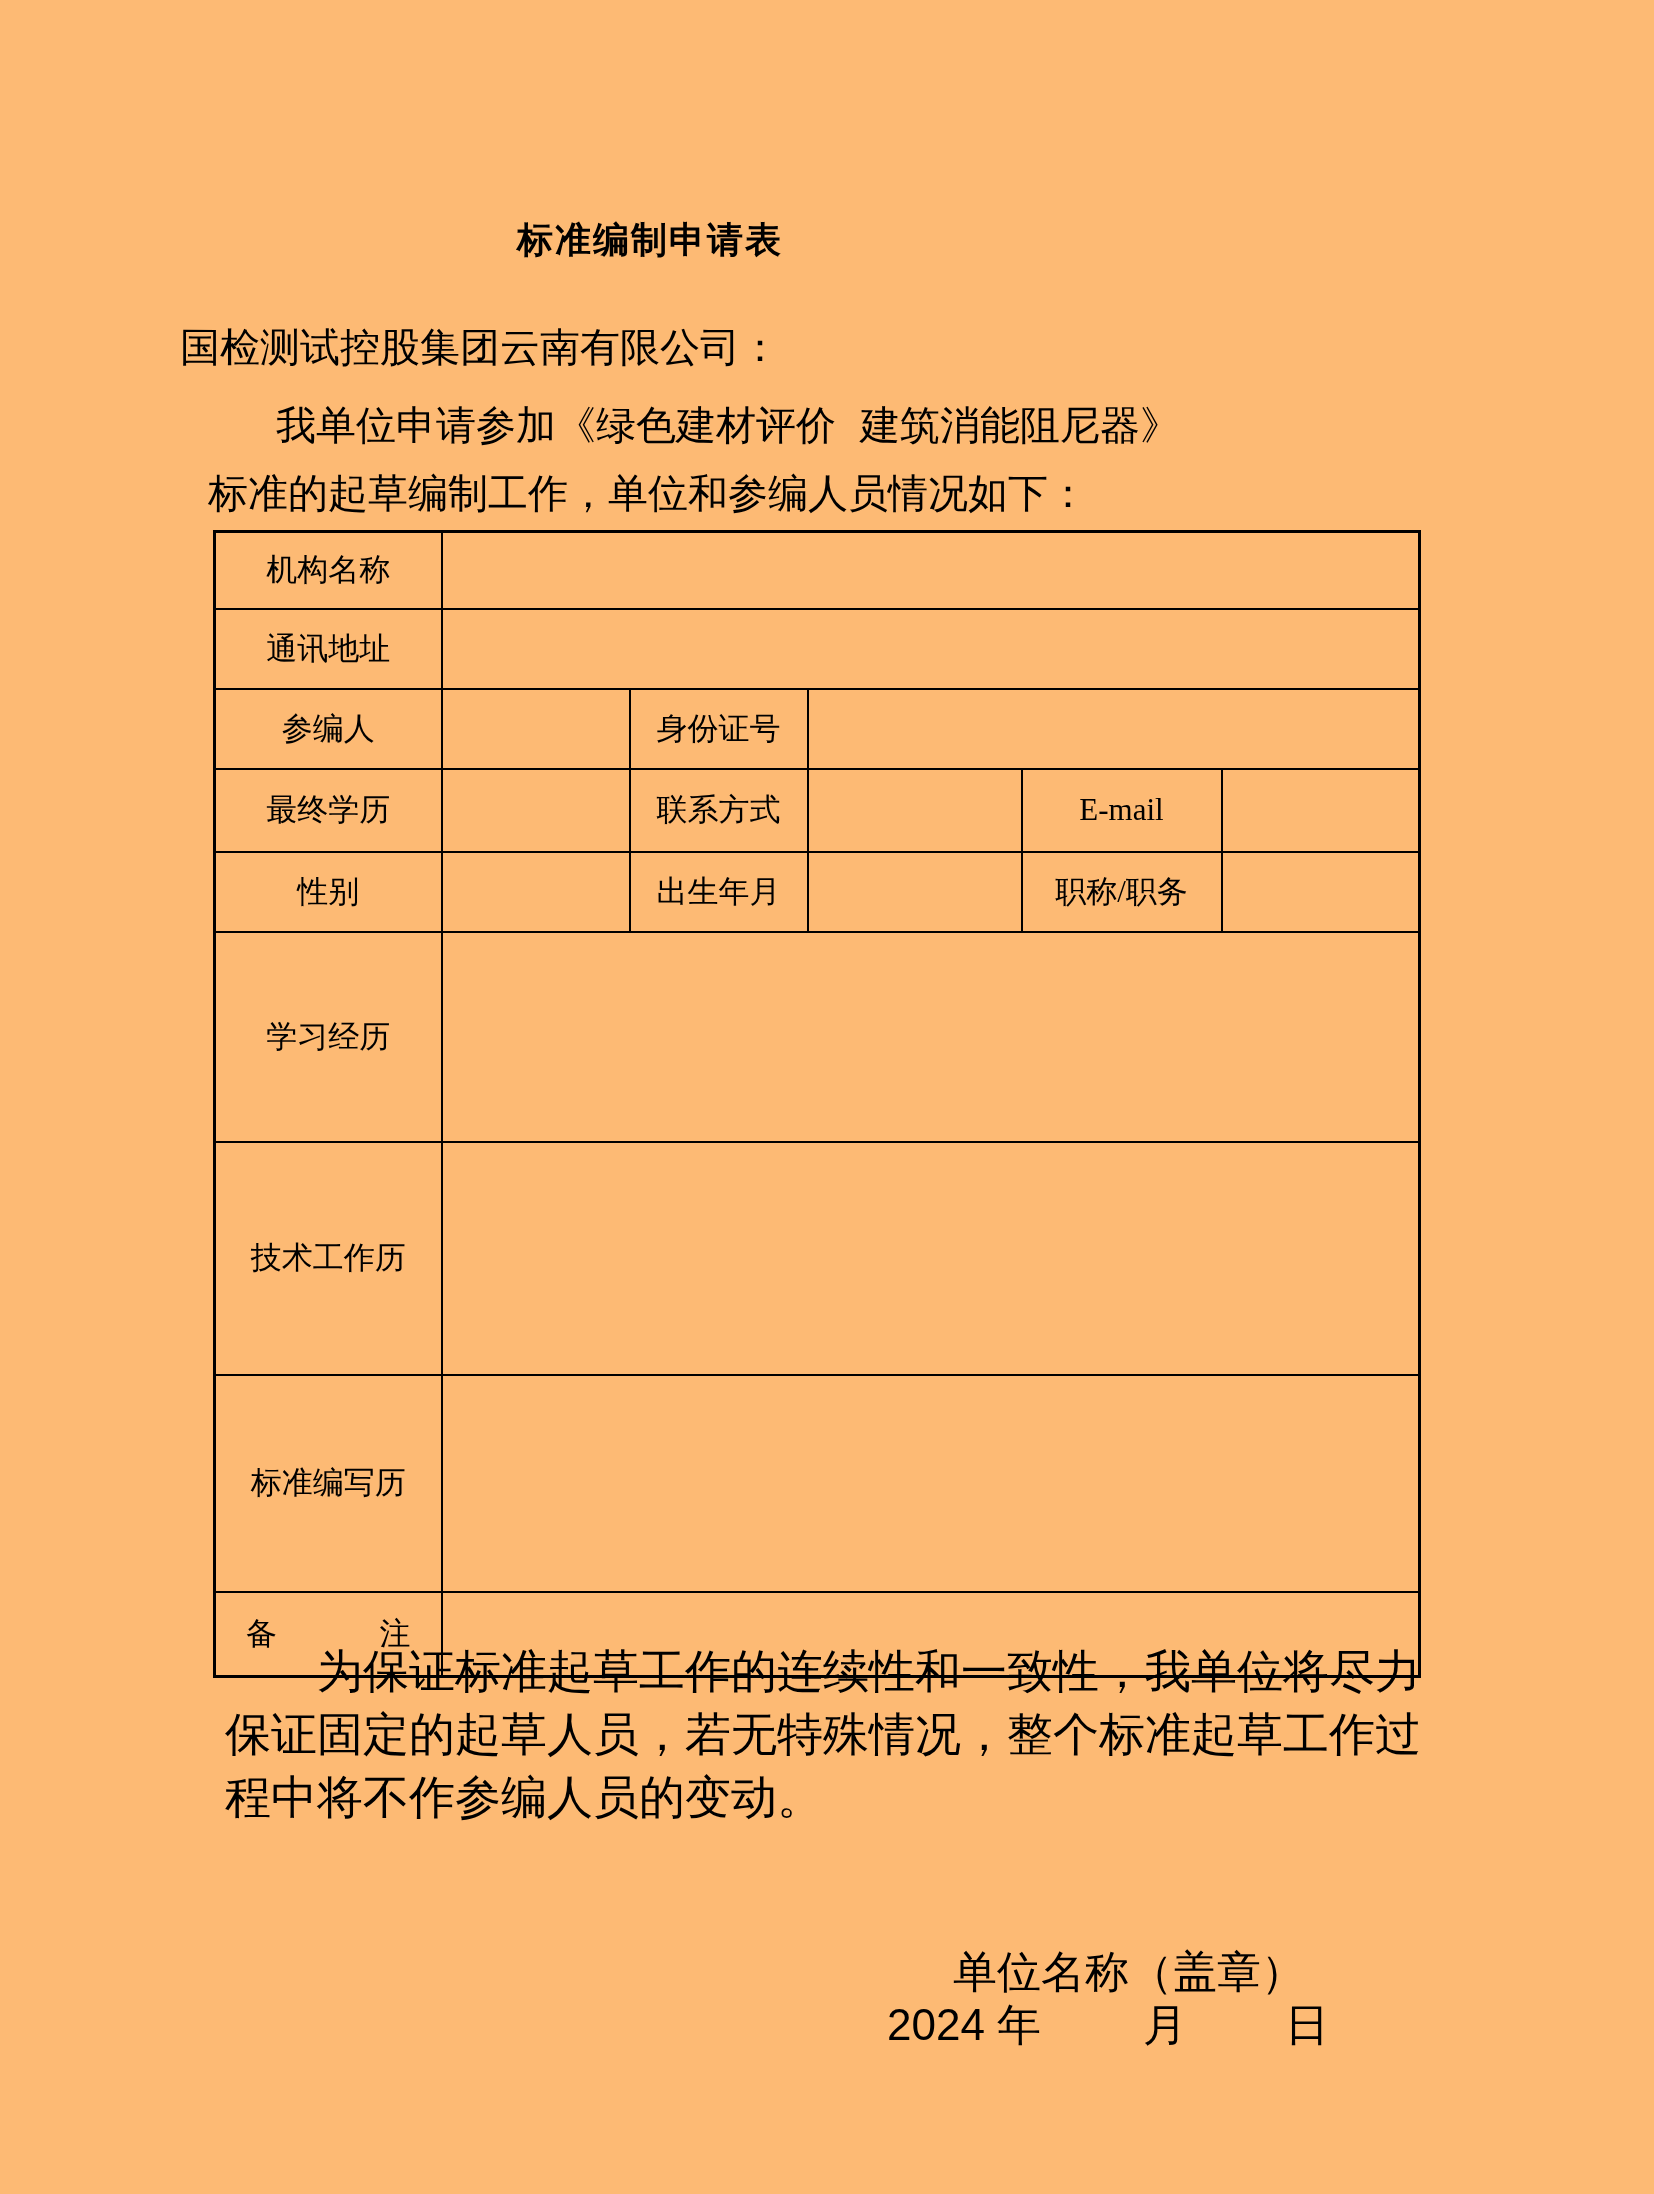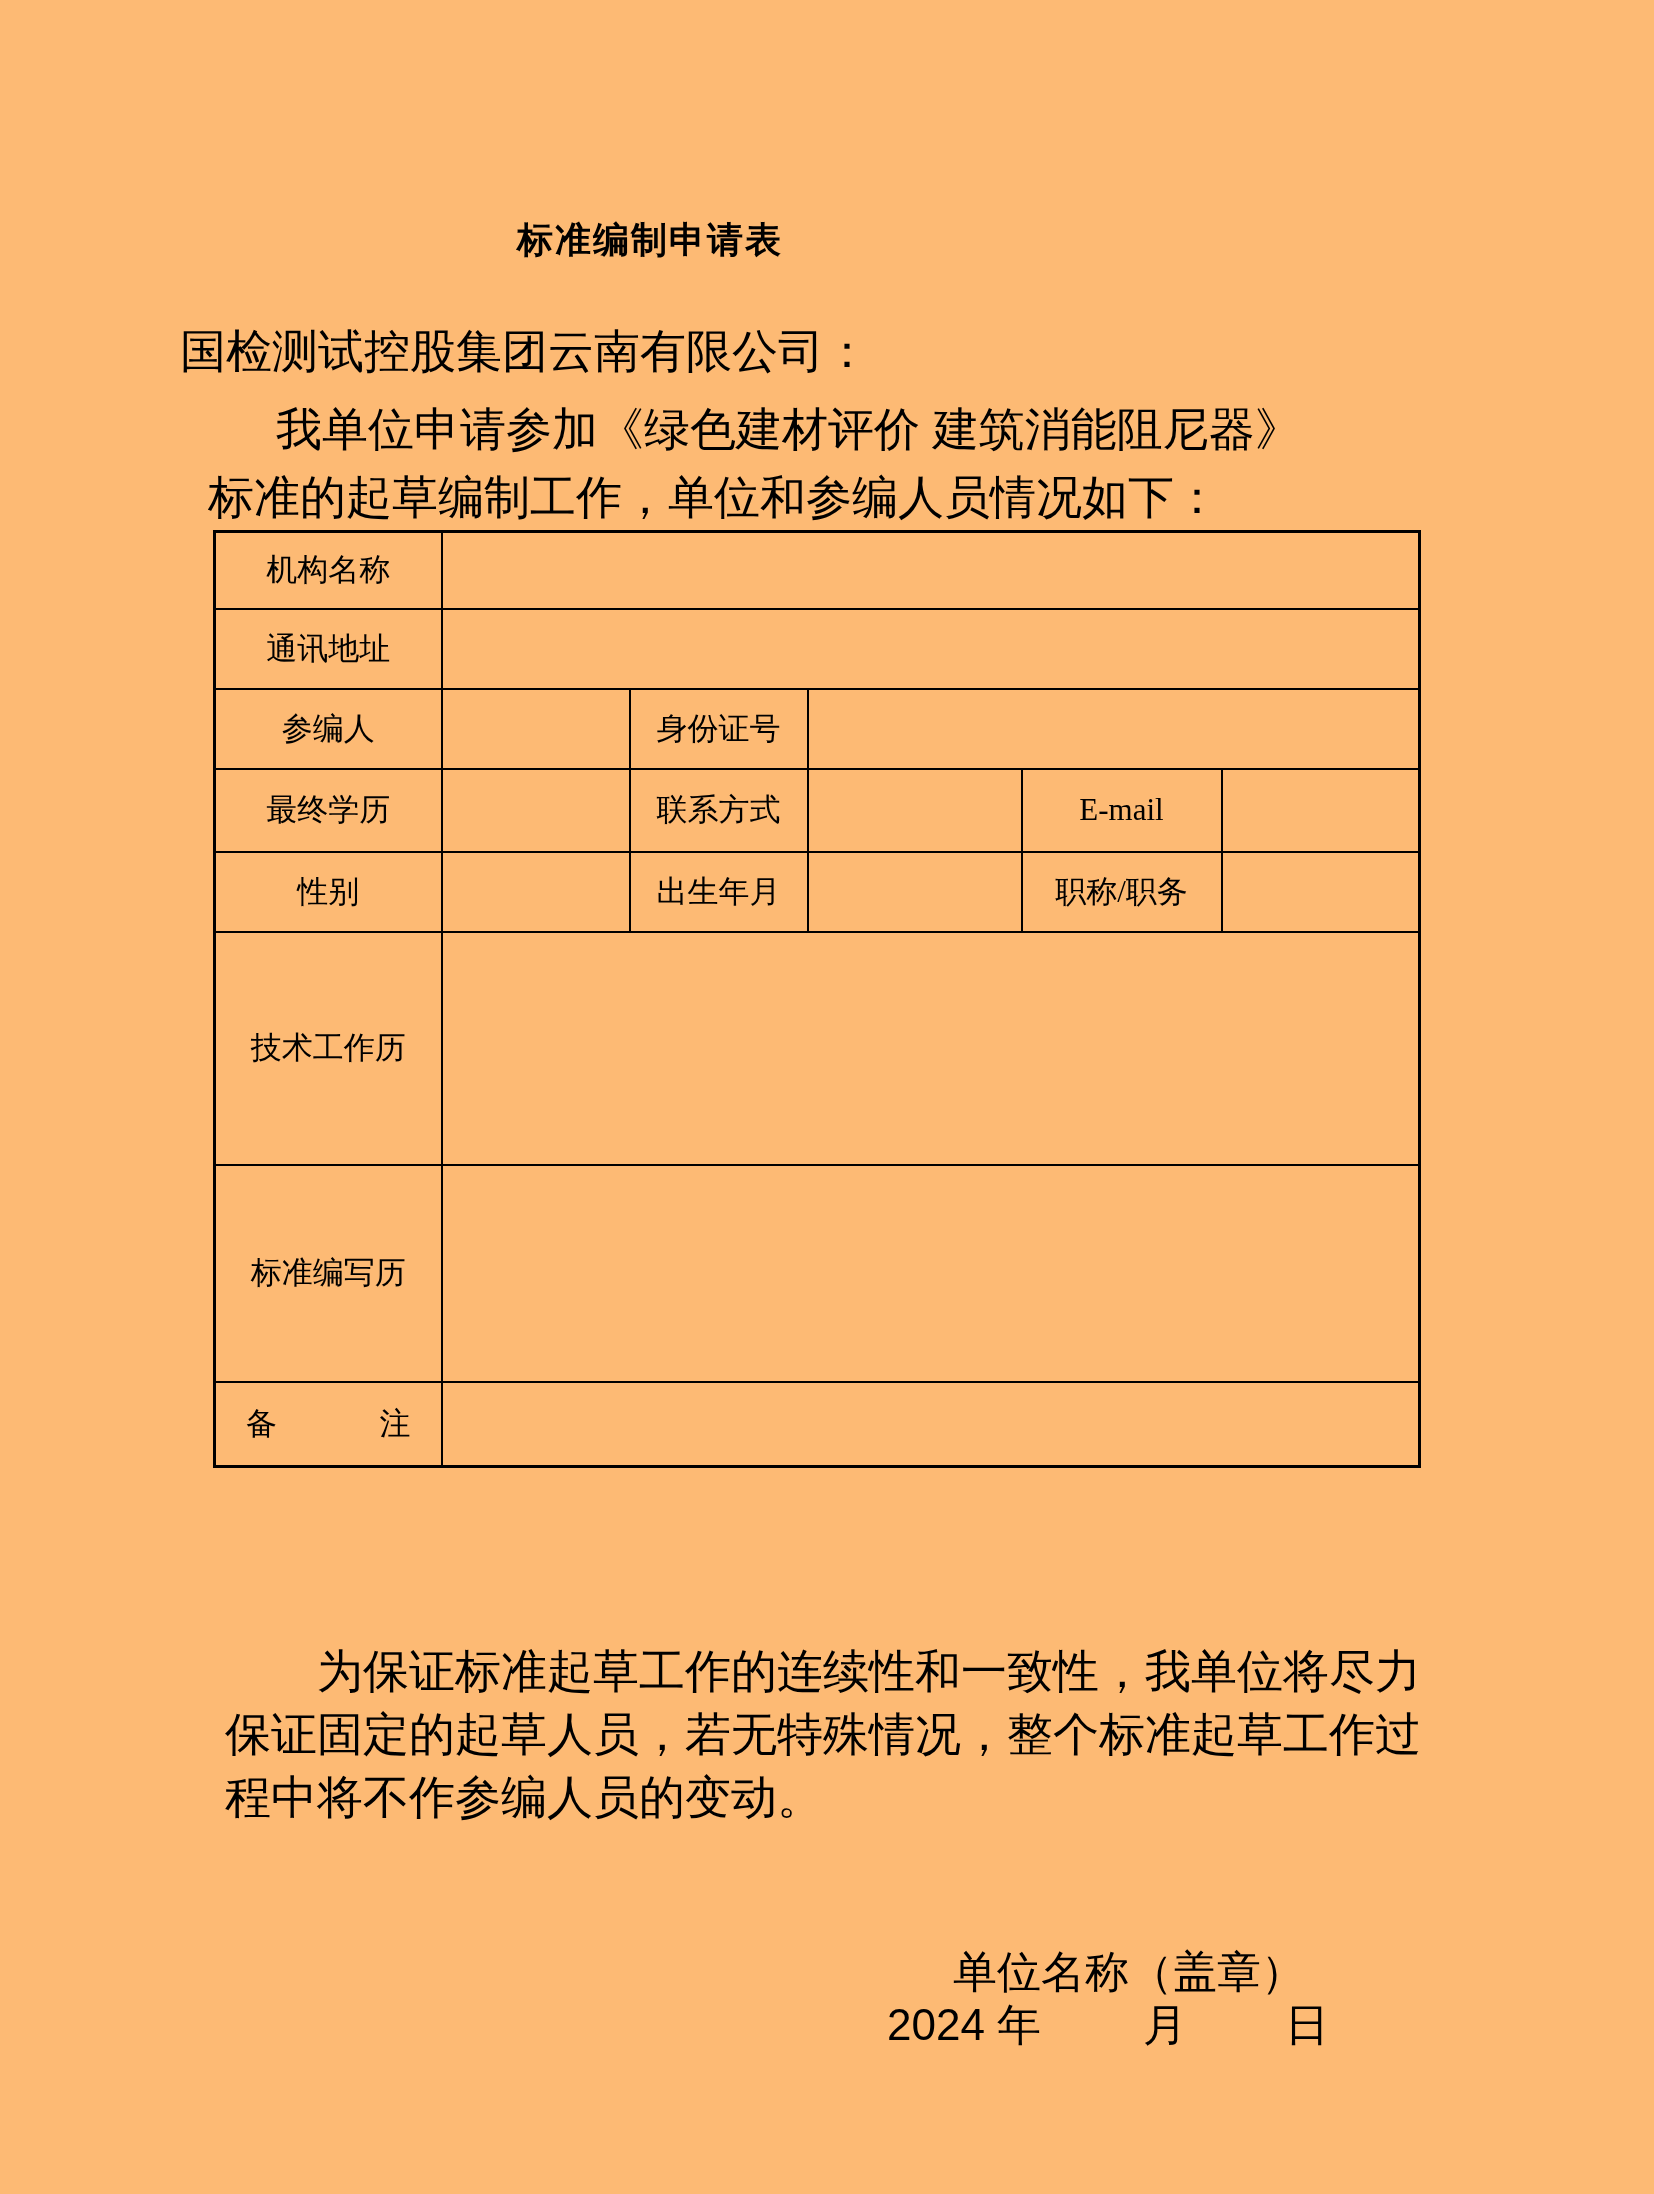--- a/index.html
+++ b/index.html
@@ -16,24 +16,24 @@
   .abs { position: absolute; }
   .doc-title {
     left: 180px; top: 216px; width: 940px;
     text-align: center;
     font-size: 36px;
     font-weight: bold;
     letter-spacing: 2px;
     font-family: "Liberation Sans", sans-serif;
   }
   .body-text {
-    font-size: 46px;
+    font-size: 40px;
     line-height: 58px;
     white-space: nowrap;
-    font-family: Liberation Sans, sans-serif;
+    font-family: Liberation Mono, monospace;
   }
   .salutation { left: 180px; top: 322px; }
   .intro-1 { left: 276px; top: 400px; }
   .intro-2 { left: 208px; top: 468px; }
 
   table.app-table {
     position: absolute;
     left: 213px; top: 530px;
     width: 1205px;
     border-collapse: collapse;
@@ -120,20 +120,24 @@
       <td></td>
     </tr>
     <tr style="height:80px">
       <td class="lbl">性别</td>
       <td></td>
       <td class="lbl">出生年月</td>
       <td></td>
       <td class="lbl">职称/职务</td>
       <td></td>
     </tr>
+    <tr style="height:210px">
+      <td class="lbl">学习经历</td>
+      <td colspan="5"></td>
+    </tr>
     <tr style="height:233px">
       <td class="lbl">技术工作历</td>
       <td colspan="5"></td>
     </tr>
     <tr style="height:217px">
       <td class="lbl">标准编写历</td>
       <td colspan="5"></td>
     </tr>
     <tr style="height:85px">
       <td class="lbl notes-lbl">

